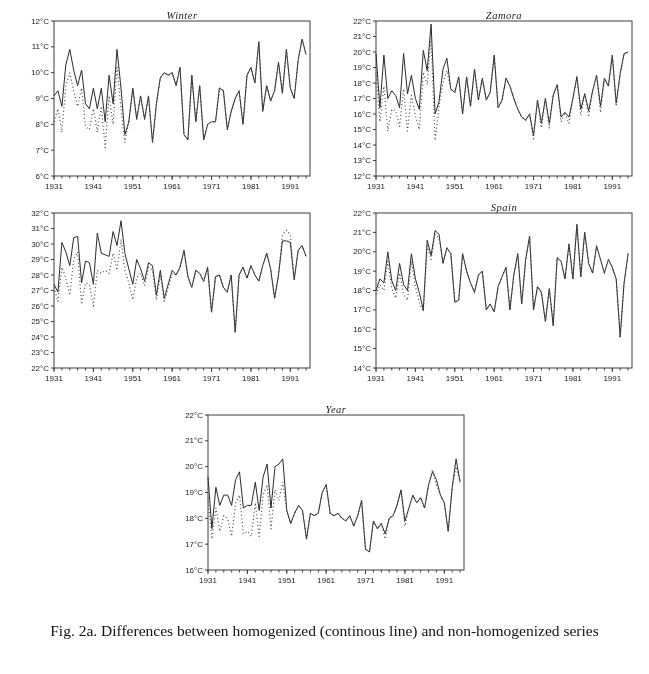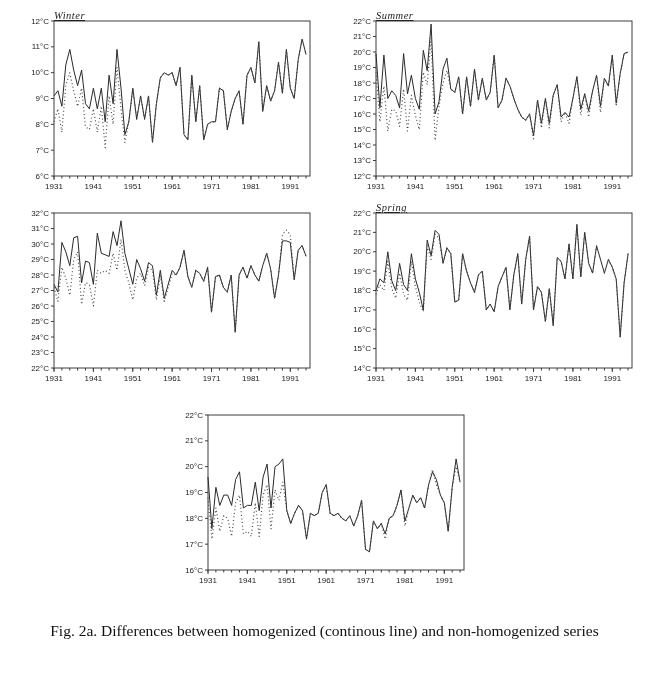--- a/index.html
+++ b/index.html
@@ -1,21 +1,21 @@
 <!DOCTYPE html>
 <html><head>
 <meta charset="utf-8">
 <style>
   html,body{margin:0;padding:0;background:#f4f4f2;}
   #page{position:relative;width:649px;height:674px;background:#ffffff;
         font-family:"Liberation Sans",sans-serif;overflow:hidden;}
   .chart{position:absolute;}
   .chart svg{display:block;}
-  .chart-title{position:absolute;top:2px;left:46px;width:256px;
-               font:italic 10.5px "Liberation Serif",serif;color:#222;letter-spacing:.5px;text-decoration:underline;}
+  .chart-title{position:absolute;top:2px;left:46px;width:256px;text-align:center;
+               font:italic 10.5px "Liberation Serif",serif;color:#222;letter-spacing:.5px;}
   .plot-box{fill:none;stroke:#3c3c3c;stroke-width:1;}
   .tick{stroke:#3c3c3c;stroke-width:1;}
   .lbl{font:8px "Liberation Sans",sans-serif;fill:#1c1c1c;}
   .ln{fill:none;stroke-width:1;stroke-linejoin:round;}
   .ln.dashed{stroke-dasharray:1,2.6;stroke-width:1.2;}
   #caption{position:absolute;top:620px;left:0;width:649px;text-align:center;
            font:15.5px "Liberation Serif",serif;color:#111;line-height:22px;}
   #caption span{display:block;}
 </style>
 </head>
@@ -87,21 +87,21 @@
         <line x1="242.92307692307693" y1="168" x2="242.92307692307693" y2="172" class="tick"></line>
         <text x="242.92307692307693" y="181" text-anchor="middle" class="lbl">1981</text>
         <line x1="282.3076923076923" y1="168" x2="282.3076923076923" y2="172" class="tick"></line>
         <text x="282.3076923076923" y="181" text-anchor="middle" class="lbl">1991</text>
         <polyline points="46.0,87.9 49.9,82.7 53.9,98.3 57.8,56.9 61.8,41.4 65.7,62.1 69.6,77.6 73.6,62.1 77.5,95.7 81.4,100.8 85.4,80.2 89.3,100.8 93.3,80.2 97.2,113.8 101.1,67.2 105.1,95.7 109.0,41.4 113.0,80.2 116.9,126.7 120.8,113.8 124.8,80.2 128.7,111.2 132.6,87.9 136.6,111.2 140.5,87.9 144.5,134.4 148.4,95.7 152.3,69.8 156.3,64.7 160.2,67.2 164.2,64.7 168.1,77.6 172.0,59.5 176.0,126.7 179.9,131.8 183.8,67.2 187.8,113.8 191.7,77.6 195.7,131.8 199.6,116.3 203.5,113.8 207.5,113.8 211.4,80.2 215.4,82.7 219.3,121.5 223.2,103.4 227.2,90.5 231.1,82.7 235.0,116.3 239.0,67.2 242.9,59.5 246.9,75.0 250.8,33.7 254.7,103.4 258.7,77.6 262.6,93.1 266.6,82.7 270.5,54.3 274.4,85.3 278.4,41.4 282.3,80.2 286.2,90.5 290.2,51.8 294.1,31.1 298.1,46.6" stroke="#2a2a2a" class="ln"></polyline>
         <polyline points="46.0,113.8 49.9,100.8 53.9,124.1 57.8,77.6 61.8,64.7 65.7,82.7 69.6,98.3 73.6,80.2 77.5,118.9 81.4,121.5 85.4,100.8 89.3,124.1 93.3,98.3 97.2,139.6 101.1,87.9 105.1,116.3 109.0,59.5 113.0,100.8 116.9,134.4 120.8,113.8 124.8,80.2 128.7,111.2 132.6,87.9 136.6,111.2 140.5,87.9 144.5,134.4 148.4,95.7 152.3,69.8 156.3,64.7 160.2,67.2 164.2,64.7 168.1,77.6 172.0,59.5 176.0,126.7 179.9,131.8 183.8,67.2 187.8,113.8 191.7,77.6 195.7,131.8 199.6,116.3 203.5,113.8 207.5,113.8 211.4,80.2 215.4,82.7 219.3,121.5 223.2,103.4 227.2,90.5 231.1,82.7 235.0,116.3 239.0,67.2 242.9,59.5 246.9,75.0 250.8,33.7 254.7,103.4 258.7,77.6 262.6,93.1 266.6,82.7 270.5,54.3 274.4,85.3 278.4,41.4 282.3,80.2 286.2,90.5 290.2,51.8 294.1,31.1 298.1,46.6" stroke="#4a4a4a" class="ln dashed"></polyline>
       </svg>
   </div>
 
   <div class="chart" style="left:330px;top:8px;">
-    <span class="chart-title">Summer</span>
+    <span class="chart-title">Zamora</span>
     <svg width="312" height="190">
         <rect x="46" y="13" width="256" height="155" class="plot-box"></rect>
         <line x1="43" y1="168" x2="46" y2="168" class="tick"></line>
         <text x="41" y="170.5" text-anchor="end" class="lbl">12°C</text>
         <line x1="43" y1="152.5" x2="46" y2="152.5" class="tick"></line>
         <text x="41" y="155" text-anchor="end" class="lbl">13°C</text>
         <line x1="43" y1="137" x2="46" y2="137" class="tick"></line>
         <text x="41" y="139.5" text-anchor="end" class="lbl">14°C</text>
         <line x1="43" y1="121.5" x2="46" y2="121.5" class="tick"></line>
         <text x="41" y="124" text-anchor="end" class="lbl">15°C</text>
@@ -242,21 +242,21 @@
         <line x1="242.92307692307693" y1="168" x2="242.92307692307693" y2="172" class="tick"></line>
         <text x="242.92307692307693" y="181" text-anchor="middle" class="lbl">1981</text>
         <line x1="282.3076923076923" y1="168" x2="282.3076923076923" y2="172" class="tick"></line>
         <text x="282.3076923076923" y="181" text-anchor="middle" class="lbl">1991</text>
         <polyline points="46.0,84.3 49.9,92.1 53.9,42.4 57.8,51.8 61.8,65.7 65.7,37.8 69.6,36.3 73.6,82.8 77.5,61.1 81.4,62.6 85.4,84.3 89.3,33.2 93.3,53.3 97.2,54.8 101.1,56.4 105.1,31.6 109.0,45.6 113.0,20.8 116.9,53.3 120.8,68.8 124.8,84.3 128.7,59.5 132.6,68.8 136.6,81.2 140.5,62.6 144.5,65.7 148.4,95.2 152.3,70.3 156.3,98.3 160.2,84.3 164.2,70.3 168.1,75.0 172.0,67.3 176.0,50.2 179.9,76.6 183.8,87.4 187.8,70.3 191.7,73.4 195.7,81.2 199.6,67.3 203.5,112.2 207.5,76.6 211.4,75.0 215.4,87.4 219.3,92.1 223.2,75.0 227.2,132.3 231.1,75.0 235.0,67.3 239.0,78.1 242.9,65.7 246.9,75.0 250.8,81.2 254.7,65.7 258.7,53.3 262.6,68.8 266.6,98.3 270.5,75.0 274.4,40.9 278.4,40.9 282.3,42.4 286.2,79.7 290.2,50.2 294.1,45.6 298.1,56.4" stroke="#2a2a2a" class="ln"></polyline>
         <polyline points="46.0,87.4 49.9,101.3 53.9,67.3 57.8,78.1 61.8,95.2 65.7,59.5 69.6,51.8 73.6,104.4 77.5,82.8 81.4,84.3 85.4,106.0 89.3,70.3 93.3,73.4 97.2,70.3 101.1,73.4 105.1,53.3 109.0,70.3 113.0,39.3 116.9,70.3 120.8,82.8 124.8,99.8 128.7,78.1 132.6,73.4 136.6,85.8 140.5,67.3 144.5,70.3 148.4,99.8 152.3,75.0 156.3,101.3 160.2,87.4 164.2,73.4 168.1,75.0 172.0,67.3 176.0,50.2 179.9,76.6 183.8,87.4 187.8,70.3 191.7,73.4 195.7,81.2 199.6,67.3 203.5,112.2 207.5,76.6 211.4,75.0 215.4,87.4 219.3,92.1 223.2,75.0 227.2,132.3 231.1,75.0 235.0,67.3 239.0,78.1 242.9,65.7 246.9,75.0 250.8,81.2 254.7,65.7 258.7,53.3 262.6,68.8 266.6,98.3 270.5,75.0 274.4,34.7 278.4,30.1 282.3,34.7 286.2,79.7 290.2,50.2 294.1,45.6 298.1,56.4" stroke="#4a4a4a" class="ln dashed"></polyline>
       </svg>
   </div>
 
   <div class="chart" style="left:330px;top:200px;">
-    <span class="chart-title">Spring</span>
+    <span class="chart-title">Spain</span>
     <svg width="312" height="190">
         <rect x="46" y="13" width="256" height="155" class="plot-box"></rect>
         <line x1="43" y1="168" x2="46" y2="168" class="tick"></line>
         <text x="41" y="170.5" text-anchor="end" class="lbl">14°C</text>
         <line x1="43" y1="148.625" x2="46" y2="148.625" class="tick"></line>
         <text x="41" y="151.125" text-anchor="end" class="lbl">15°C</text>
         <line x1="43" y1="129.25" x2="46" y2="129.25" class="tick"></line>
         <text x="41" y="131.75" text-anchor="end" class="lbl">16°C</text>
         <line x1="43" y1="109.875" x2="46" y2="109.875" class="tick"></line>
         <text x="41" y="112.375" text-anchor="end" class="lbl">17°C</text>
@@ -316,20 +316,21 @@
         <line x1="242.92307692307693" y1="168" x2="242.92307692307693" y2="172" class="tick"></line>
         <text x="242.92307692307693" y="181" text-anchor="middle" class="lbl">1981</text>
         <line x1="282.3076923076923" y1="168" x2="282.3076923076923" y2="172" class="tick"></line>
         <text x="282.3076923076923" y="181" text-anchor="middle" class="lbl">1991</text>
         <polyline points="46.0,90.5 49.9,78.9 53.9,82.8 57.8,51.8 61.8,80.8 65.7,90.5 69.6,63.4 73.6,84.7 77.5,90.5 81.4,53.7 85.4,78.9 89.3,92.4 93.3,109.9 97.2,40.1 101.1,55.6 105.1,30.4 109.0,34.3 113.0,63.4 116.9,47.9 120.8,53.7 124.8,102.1 128.7,100.2 132.6,53.7 136.6,71.1 140.5,82.8 144.5,92.4 148.4,75.0 152.3,71.1 156.3,109.9 160.2,104.1 164.2,111.8 168.1,86.6 172.0,76.9 176.0,67.3 179.9,109.9 183.8,75.0 187.8,53.7 191.7,104.1 195.7,59.5 199.6,36.2 203.5,109.9 207.5,86.6 211.4,92.4 215.4,121.5 219.3,88.6 223.2,125.4 227.2,57.6 231.1,61.4 235.0,78.9 239.0,44.0 242.9,78.9 246.9,24.6 250.8,76.9 254.7,32.4 258.7,63.4 262.6,73.1 266.6,45.9 270.5,59.5 274.4,73.1 278.4,59.5 282.3,67.3 286.2,78.9 290.2,137.0 294.1,82.8 298.1,53.7" stroke="#2a2a2a" class="ln"></polyline>
         <polyline points="46.0,94.4 49.9,84.7 53.9,90.5 57.8,61.4 61.8,88.6 65.7,98.2 69.6,73.1 73.6,94.4 77.5,100.2 81.4,61.4 85.4,86.6 89.3,102.1 93.3,111.8 97.2,45.9 101.1,59.5 105.1,34.3 109.0,38.2 113.0,63.4 116.9,47.9 120.8,53.7 124.8,102.1 128.7,100.2 132.6,53.7 136.6,71.1 140.5,82.8 144.5,92.4 148.4,75.0 152.3,71.1 156.3,109.9 160.2,104.1 164.2,111.8 168.1,86.6 172.0,76.9 176.0,67.3 179.9,109.9 183.8,75.0 187.8,53.7 191.7,104.1 195.7,59.5 199.6,36.2 203.5,109.9 207.5,86.6 211.4,92.4 215.4,121.5 219.3,88.6 223.2,125.4 227.2,57.6 231.1,61.4 235.0,78.9 239.0,44.0 242.9,78.9 246.9,24.6 250.8,76.9 254.7,32.4 258.7,63.4 262.6,73.1 266.6,45.9 270.5,59.5 274.4,73.1 278.4,59.5 282.3,67.3 286.2,78.9 290.2,137.0 294.1,82.8 298.1,53.7" stroke="#4a4a4a" class="ln dashed"></polyline>
       </svg>
   </div>
 
   <div class="chart" style="left:162px;top:402px;">
+    <span class="chart-title">Year</span>
     <svg width="312" height="190">
         <rect x="46" y="13" width="256" height="155" class="plot-box"></rect>
         <line x1="43" y1="168" x2="46" y2="168" class="tick"></line>
         <text x="41" y="170.5" text-anchor="end" class="lbl">16°C</text>
         <line x1="43" y1="142.16666666666669" x2="46" y2="142.16666666666669" class="tick"></line>
         <text x="41" y="144.66666666666669" text-anchor="end" class="lbl">17°C</text>
         <line x1="43" y1="116.33333333333333" x2="46" y2="116.33333333333333" class="tick"></line>
         <text x="41" y="118.83333333333333" text-anchor="end" class="lbl">18°C</text>
         <line x1="43" y1="90.5" x2="46" y2="90.5" class="tick"></line>
         <text x="41" y="93" text-anchor="end" class="lbl">19°C</text>

